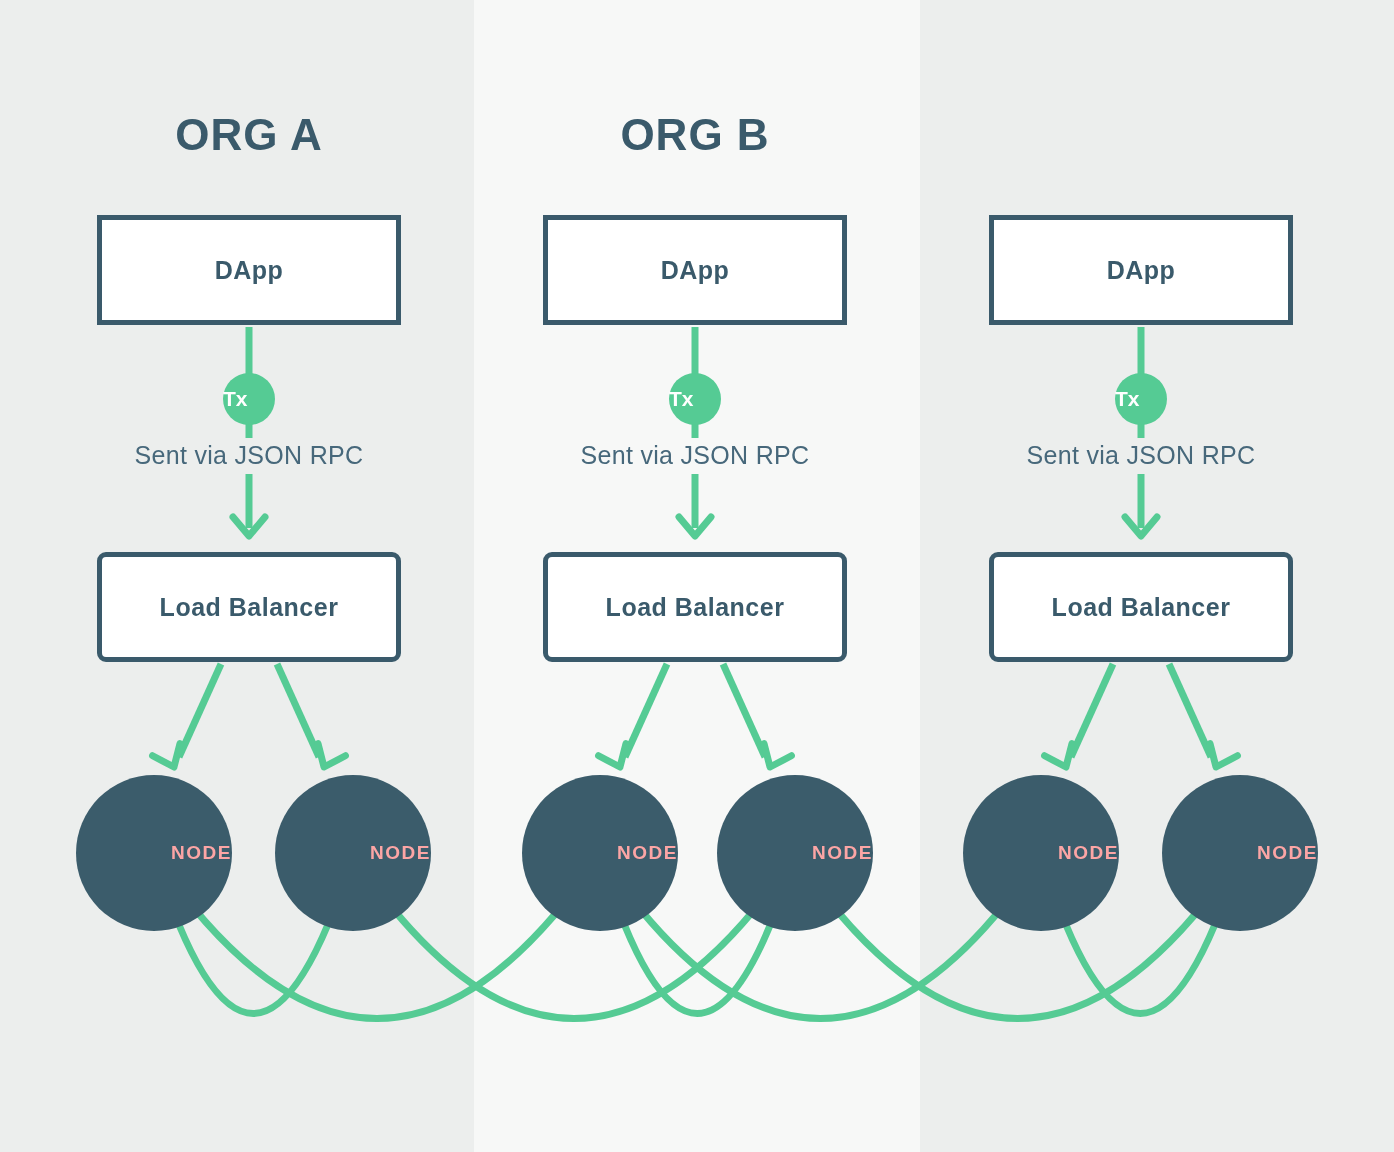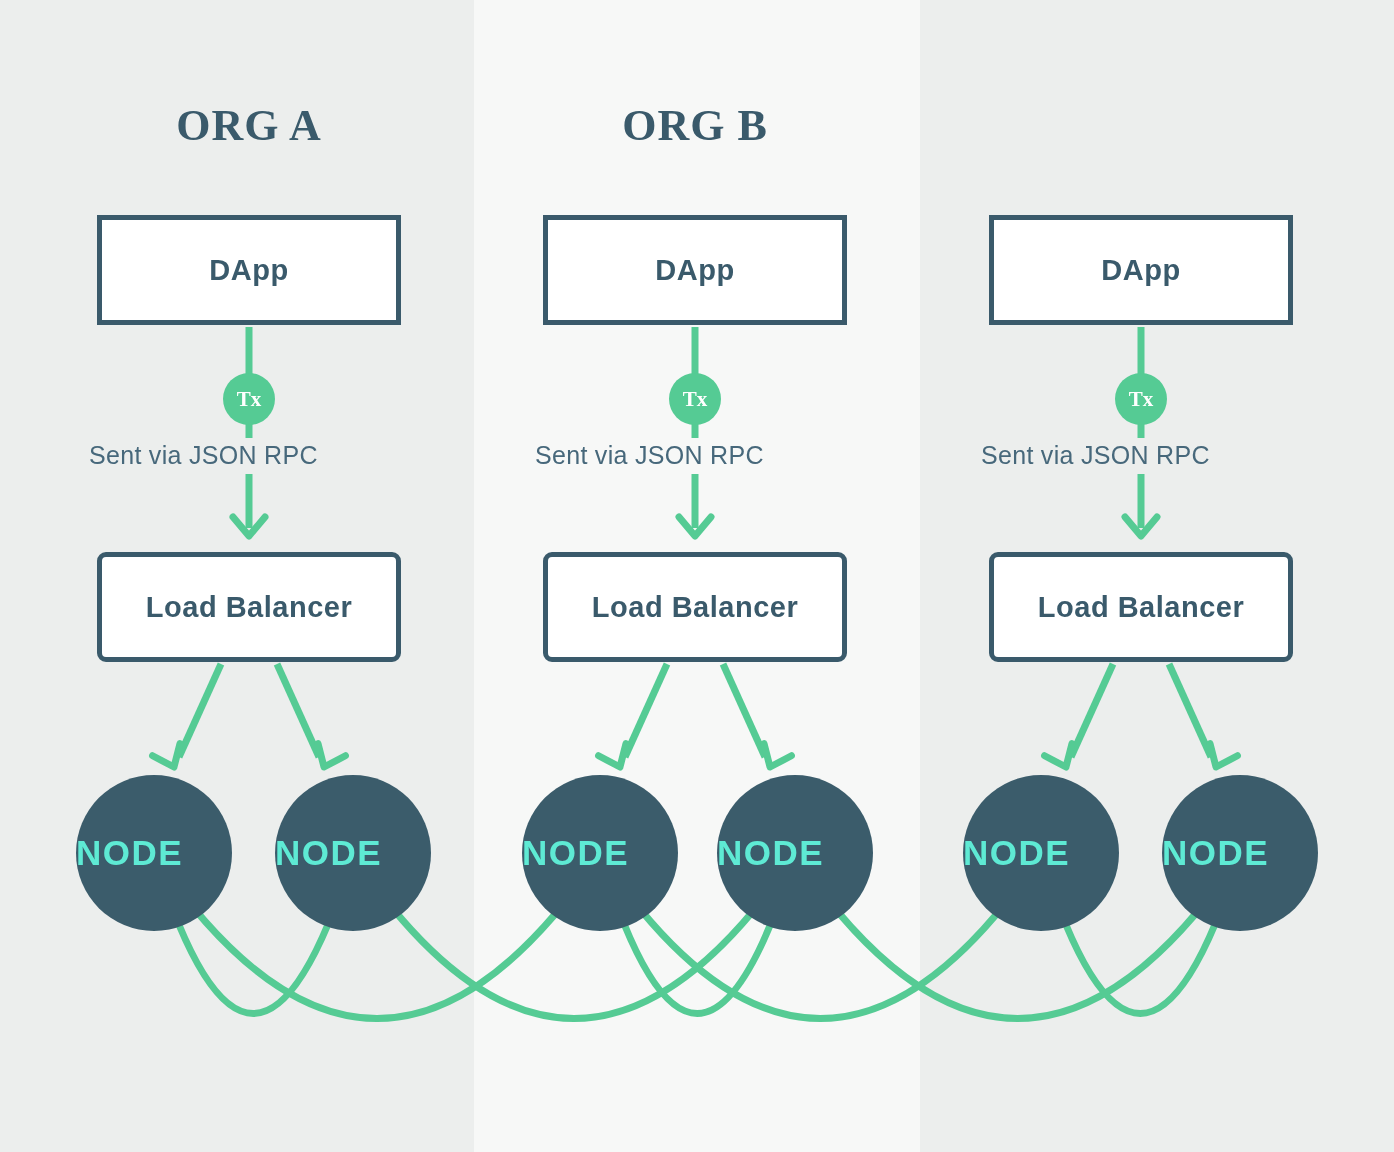--- a/index.html
+++ b/index.html
@@ -11,49 +11,49 @@
   .band { position:absolute; top:0; bottom:0; }
   .band-left  { left:0;     width:474px; background:var(--band-outer,#eceeed); }
   .band-mid   { left:474px; width:446px; background:var(--band-inner,#f7f8f7); }
   .band-right { left:920px; width:474px; background:var(--band-outer,#eceeed); }
 
   svg.links { position:absolute; left:0; top:0; z-index:1; }
   .gstroke { stroke:var(--accent-green,#55cb94); stroke-width:7; fill:none; }
   .ghead   { stroke-linecap:round; stroke-linejoin:round; }
 
   .org-title {
-    position:absolute; top:100px; width:304px; z-index:2;
+    position:absolute; top:110px; width:304px; z-index:2;
     text-align:center; font-size:44px; font-weight:bold;
-    letter-spacing:1px; color:var(--slate,#3a5a6b);font-family:Liberation Serif, serif;
+    letter-spacing:1px; color:var(--slate,#3a5a6b);
   }
   .box {
     position:absolute; width:304px; height:110px; box-sizing:border-box; z-index:2;
     background:var(--box-bg,#ffffff); border:5px solid var(--slate,#3a5a6b);
     display:flex; align-items:center; justify-content:center;
-    font-size:29px; font-weight:bold; letter-spacing:.5px; color:var(--slate,#3a5a6b);
+    font-size:25px; font-weight:bold; letter-spacing:.5px; color:var(--slate,#3a5a6b);
   }
   .box.dapp { top:215px; }
   .box.lb   { top:552px;border-radius:9px; }
 
   .tx-badge {
     position:absolute; top:373px; width:52px; height:52px; border-radius:50%; z-index:2;
     background:var(--accent-green,#55cb94); color:#fff;
-    display:flex; align-items:center; justify-content:center;
-    font-size:21px; font-weight:bold;font-family:Liberation Serif, serif;
+    display:flex; align-items:center; 
+    font-size:21px; font-weight:bold;
   }
   .rpc-caption {
     position:absolute; top:441px; width:320px; z-index:2;
-    font-size:25px; letter-spacing:.3px;
+    text-align:center; font-size:25px; letter-spacing:.3px;
     color:var(--muted-text,#47687b);
   }
   .node {
     position:absolute; top:775px; width:156px; height:156px; border-radius:50%; z-index:2;
-    background:var(--node-fill,#3b5c6b); color:#5eead4;
-    display:flex; align-items:center; justify-content:flex-start;
-    font-size:35px; font-weight:bold; letter-spacing:1.5px;
+    background:var(--node-fill,#3b5c6b); color:#fca5a5;
+    display:flex; align-items:center; justify-content:flex-end;
+    font-size:19px; font-weight:bold; letter-spacing:1.5px;
   }
 </style>
 </head>
 <body>
 
 <div id="canvas">
 
   <div class="band band-left"></div>
   <div class="band band-mid"></div>
   <div class="band band-right"></div>

